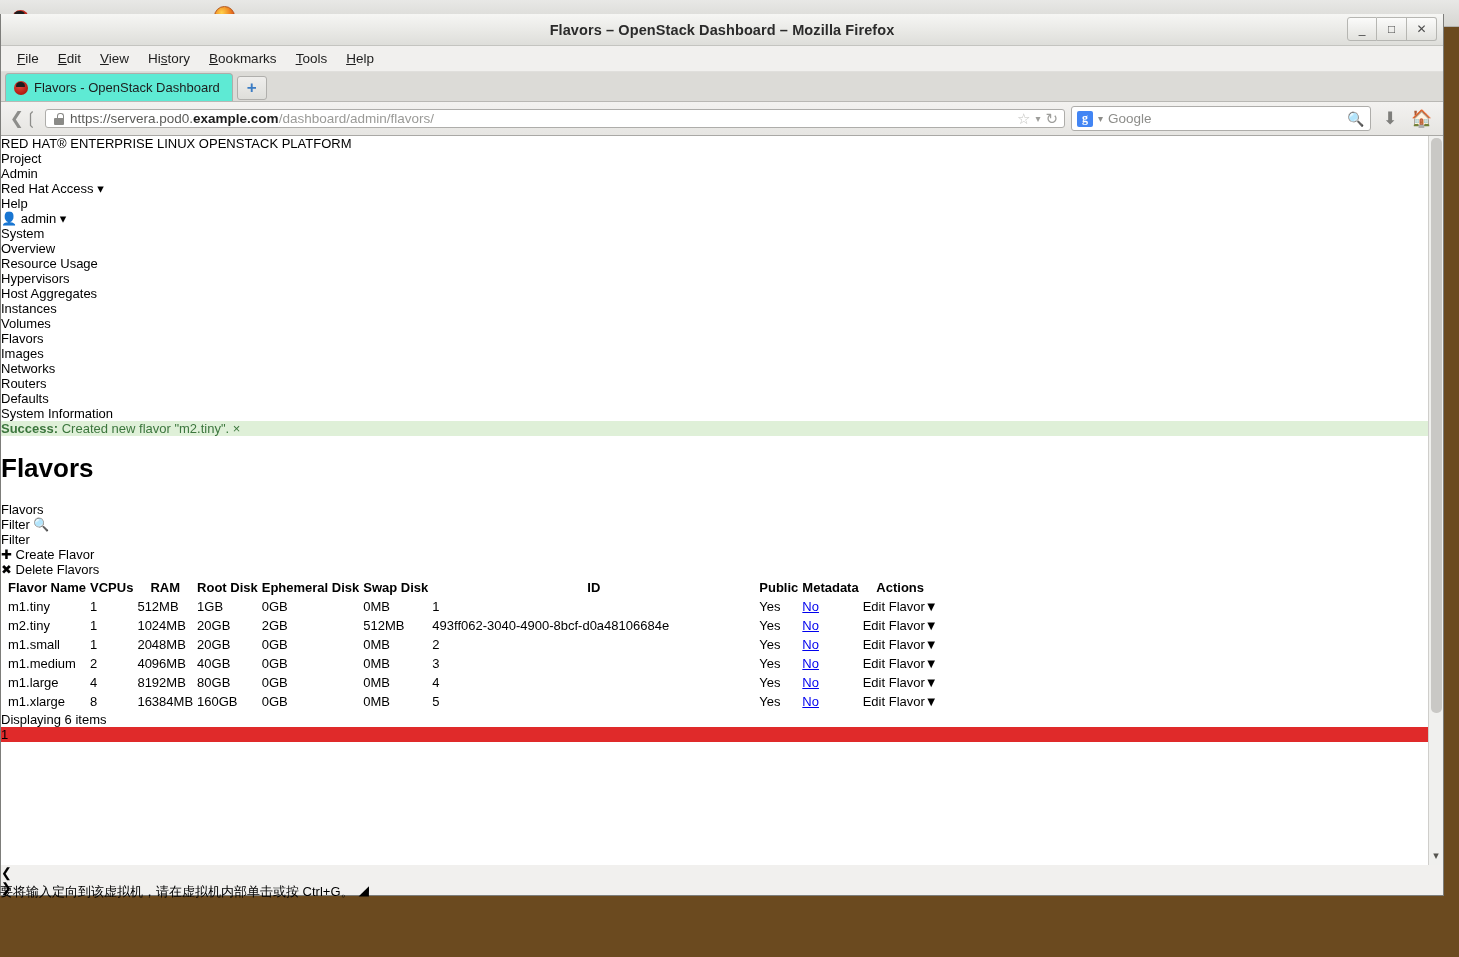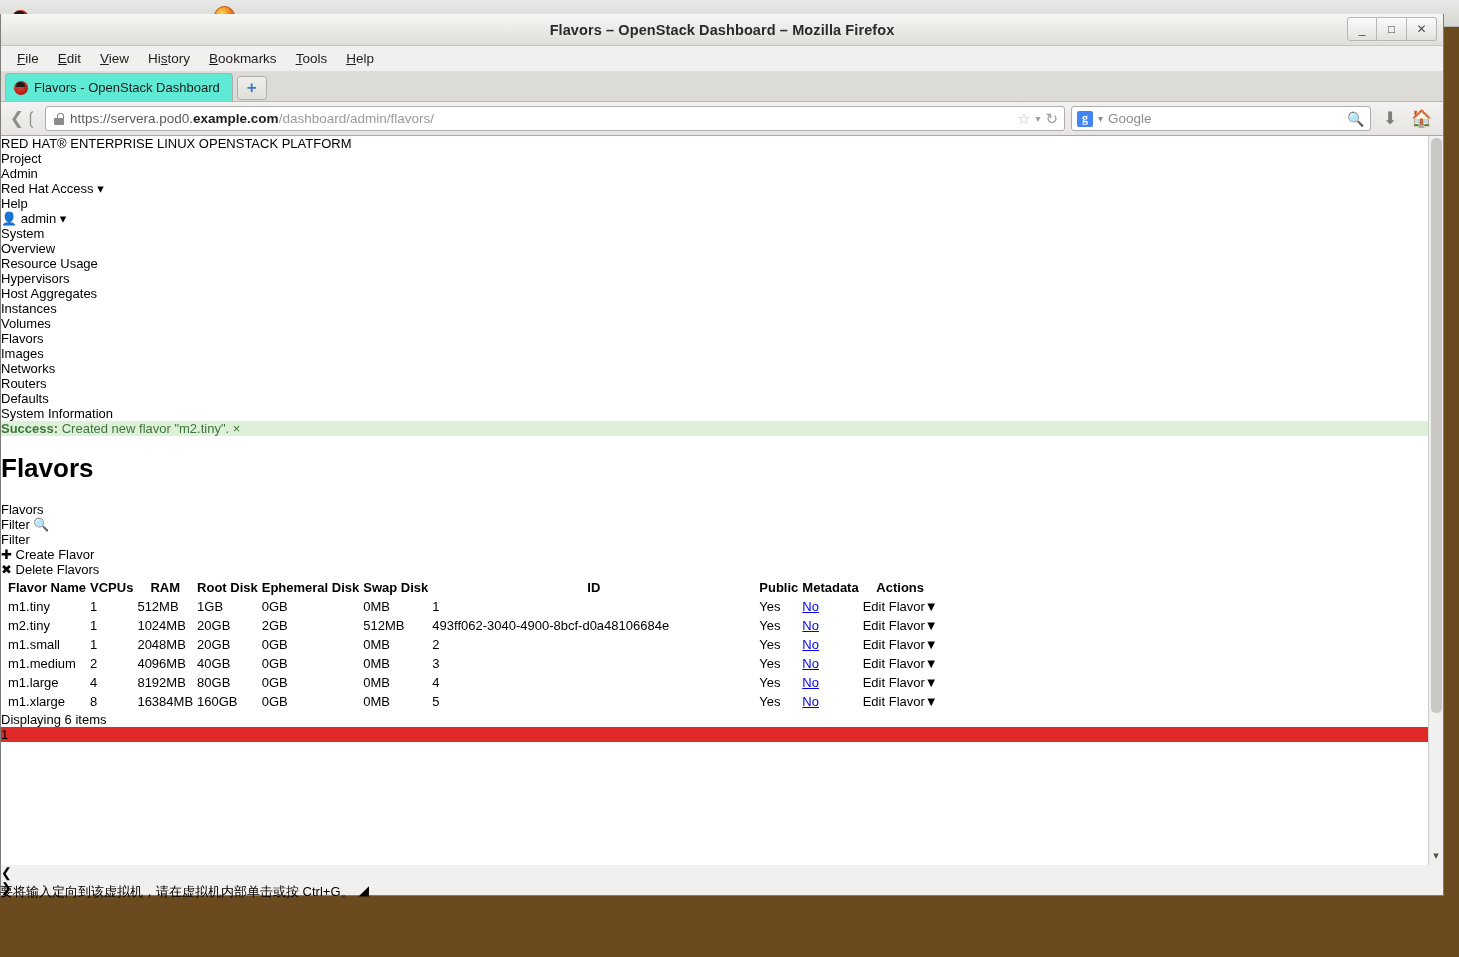--- a/index.html
+++ b/index.html
@@ -105,21 +105,21 @@
   #ff-navbar{
     height:34px; background:linear-gradient(#f3f2f0,#e6e5e2);
     display:flex;align-items:center;gap:6px;padding:0 8px;
     border-bottom:1px solid #a9a8a5;
   }
   #nav-back{
     width:30px;height:26px;display:flex;align-items:center;justify-content:center;
     color:#8d8d8a; font-size:17px;
   }
   #urlbar{
-    flex:1; height:25px; background:#fff; border:1px solid #aeadaa; border-radius:3px;
+    flex:1; height:19px; background:#fff; border:1px solid #aeadaa; border-radius:3px;
     display:flex;align-items:center;gap:6px;padding:0 6px;
     font-size:13.5px;
   }
   .lock-icon{ width:10px;height:12px;position:relative; flex:none; margin-left:2px;}
   .lock-icon:before{
     content:""; position:absolute;left:0;bottom:0;width:10px;height:7px;
     background:#8a8a87;border-radius:1px;
   }
   .lock-icon:after{
     content:""; position:absolute;left:2.5px;top:0;width:5px;height:6px;

